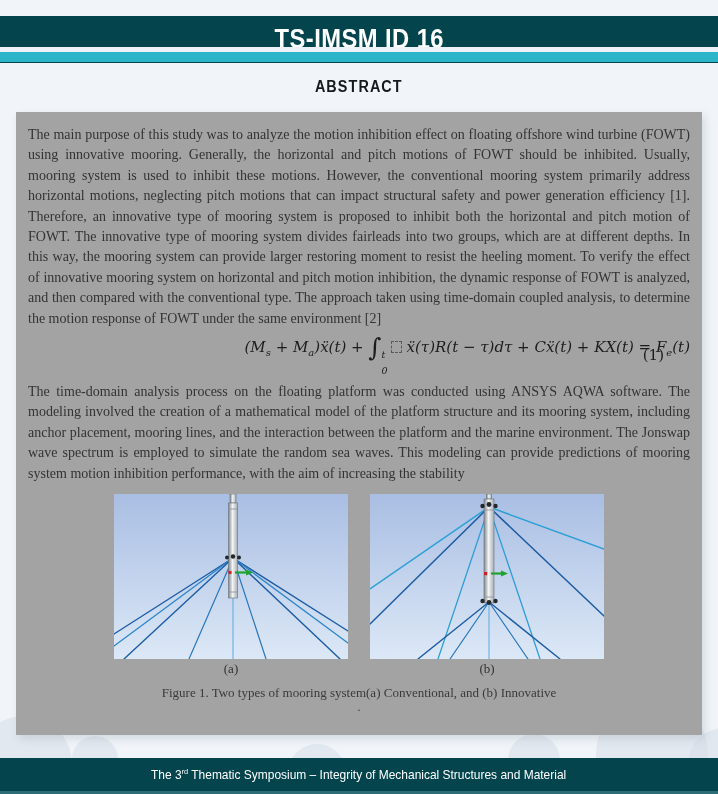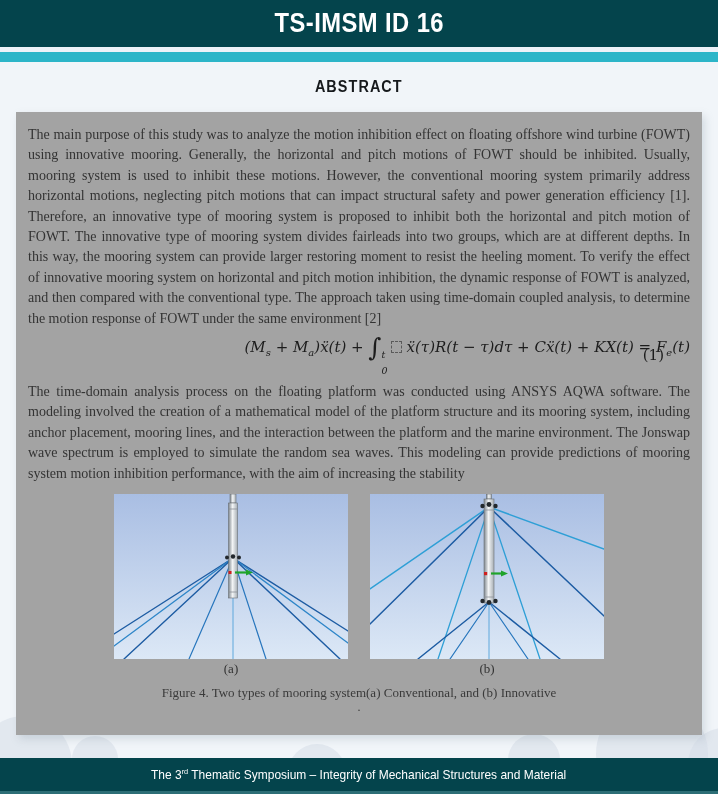--- a/index.html
+++ b/index.html
@@ -6,21 +6,21 @@
   html,body { margin:0; padding:0; background:#ffffff; }
   .page {
     position: relative;
     width: 718px; height: 794px;
     background: #f1f5f9;
     overflow: hidden;
     font-family: "Liberation Serif", serif;
   }
   
   .topbar {
-    position:absolute; top:0; left:0; width:100%; height:47px;
+    position:absolute; top:16px; left:0; width:100%; height:47px;
     background:#04444c; display:flex; align-items:center; justify-content:center;
     z-index:3;
   }
   .topbar h1 {
     margin:0; color:#ffffff;
     font-family:"Liberation Sans", sans-serif; font-weight:700; font-size:27px;
     transform: scaleX(.88); letter-spacing:.5px; white-space:nowrap;
   }
   .gap-strip { position:absolute; top:47px; left:0; width:100%; height:5px; background:#edf2f8; z-index:3; }
   .accent-bar { position:absolute; top:52px; left:0; width:100%; height:10px; background:#2cb5c8; z-index:3; }
@@ -203,21 +203,21 @@
           <g>
             <rect x="114" y="78" width="3.2" height="3.2" fill="#cf1f1f"></rect>
             <line x1="121" y1="79.5" x2="131" y2="79.5" stroke="#1fa32a" stroke-width="2.2"></line>
             <polygon points="131,76.5 138,79.5 131,82.5" fill="#1fa32a"></polygon>
           </g>
         </svg>
         <figcaption class="fig-label">(b)</figcaption>
       </figure>
     </div>
 
-    <div class="fig-caption">Figure 4. Two types of mooring system(a) Conventional, and (b) Innovative</div>
+    <div class="fig-caption">Figure 1. Two types of mooring system(a) Conventional, and (b) Innovative</div>
     <div class="fig-period">.</div>
   </main>
 
   <div class="wm wm1"></div>
   <div class="wm wm2"></div>
   <div class="wm wm3"></div>
   <div class="wm wm4"></div>
   <div class="wm wm5"></div>
   <div class="wm wm6"></div>
 

